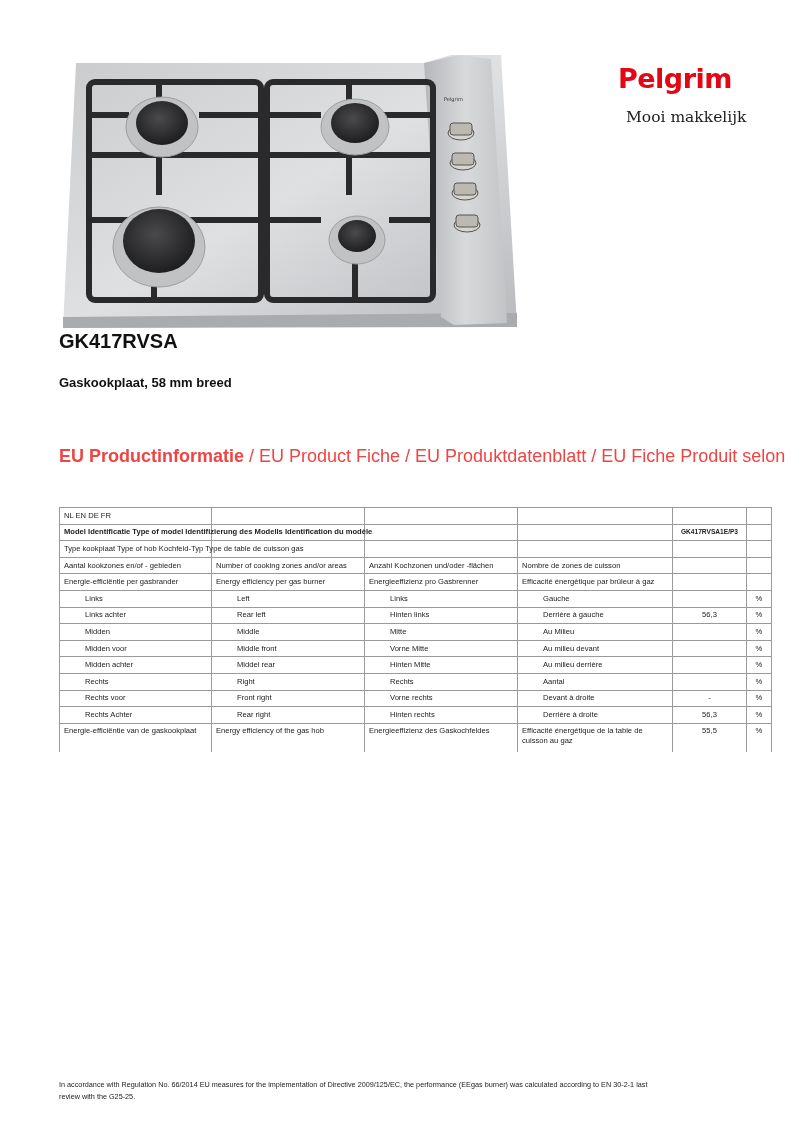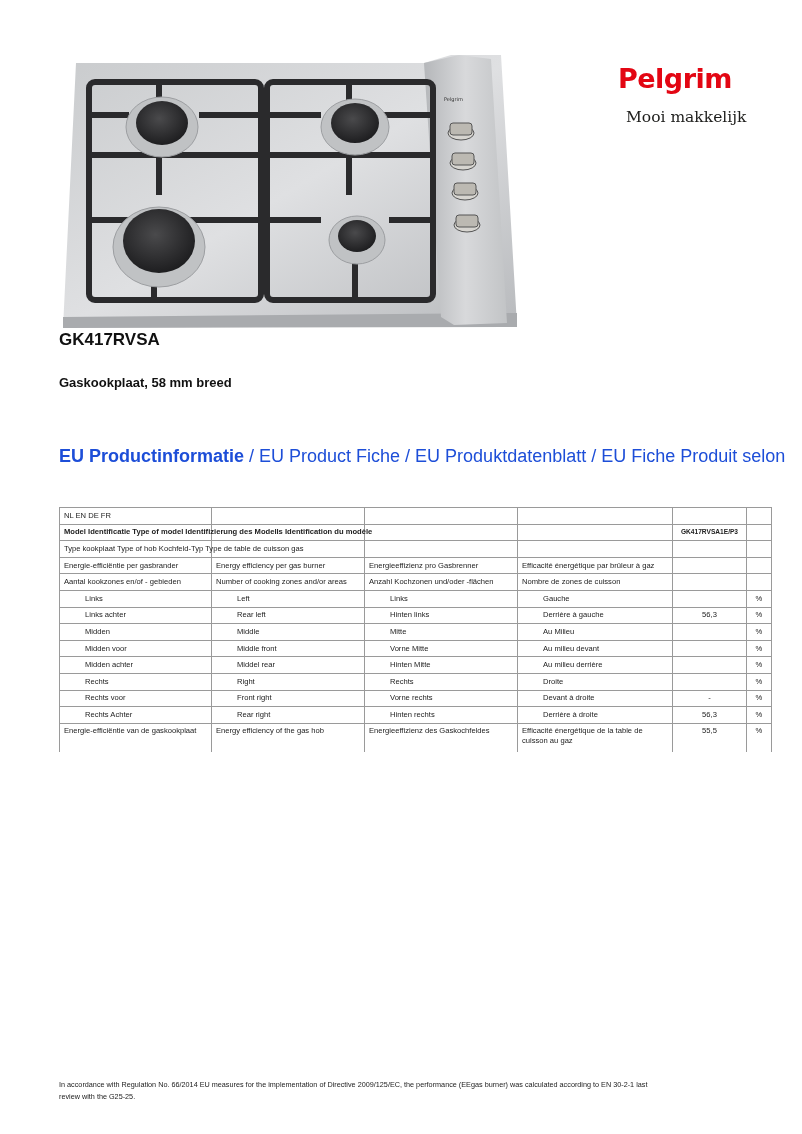--- a/index.html
+++ b/index.html
@@ -9,23 +9,23 @@
   
   .product-image { position: absolute; left: 59px; top: 55px; width: 458px; height: 273px; }
   .product-image svg { width: 100%; height: 100%; display: block; }
 
   
   .logo { position: absolute; left: 618px; top: 64px; width: 170px; }
   .logo-brand { font-family: "DejaVu Sans", sans-serif; font-weight: bold; font-size: 27px; color: #e30613; letter-spacing: -0.5px; line-height: 30px; display: block; }
   .logo-tagline { font-family: "DejaVu Serif", serif; font-size: 15.5px; color: #1d1d1b; line-height: 20px; display: block; margin-left: 8px; margin-top: 13px; }
 
   
-  .model-title { position: absolute; left: 59px; top: 330px; font-size: 17px; font-weight: bold; color: #111; }
+  .model-title { position: absolute; left: 59px; top: 330px; font-size: 20px; font-weight: bold; color: #111; }
   .model-subtitle { position: absolute; left: 59px; top: 375px; font-size: 13px; font-weight: bold; color: #111; }
-  .fiche-title { position: absolute; left: 59px; top: 446px; font-size: 18px; color: #1d4ed8; white-space: nowrap; }
+  .fiche-title { position: absolute; left: 59px; top: 446px; font-size: 18px; color: #ef4444; white-space: nowrap; }
   .fiche-title b { font-weight: bold; }
 
   
   .fiche-table { position: absolute; left: 59px; top: 507px; border-collapse: collapse; table-layout: fixed; width: 712px; font-size: 7.6px; color: #222; }
   .fiche-table td { border: 1px solid #9a9a9a; height: 16.6px; padding: 0 4px; vertical-align: middle; white-space: nowrap; overflow: visible; line-height: 10px; }
   .fiche-table td.indent { padding-left: 25px; }
   .fiche-table td.num { text-align: center; }
   .fiche-table td.unit { text-align: center; }
   .fiche-table tr.bold td { font-weight: bold; }
   .fiche-table td.model-code { font-size: 6.6px; font-weight: bold; text-align: center; }
@@ -151,32 +151,32 @@
       <td class="span-cell">
           <span class="span-text">Type kookplaat Type of hob Kochfeld-Typ Type de table de cuisson gas</span>
         </td>
       <td></td>
         <td></td>
         <td></td>
         <td></td>
         <td></td>
     </tr>
   <tr>
+        <td>Aantal kookzones en/of - gebieden</td>
+        <td>Number of cooking zones and/or areas</td>
+        <td>Anzahl Kochzonen und/oder -flächen</td>
+        <td>Nombre de zones de cuisson</td>
+        <td class="num"></td>
+        <td class="unit"></td>
+      </tr>
+      <tr>
         <td>Energie-efficiëntie per gasbrander</td>
         <td>Energy efficiency per gas burner</td>
         <td>Energieeffizienz pro Gasbrenner</td>
         <td>Efficacité énergétique par brûleur à gaz</td>
-        <td class="num"></td>
-        <td class="unit"></td>
-      </tr>
-      <tr>
-        <td>Aantal kookzones en/of - gebieden</td>
-        <td>Number of cooking zones and/or areas</td>
-        <td>Anzahl Kochzonen und/oder -flächen</td>
-        <td>Nombre de zones de cuisson</td>
         <td class="num"></td>
         <td class="unit"></td>
       </tr>
       <tr>
         <td class="indent">Links</td>
         <td class="indent">Left</td>
         <td class="indent">Links</td>
         <td class="indent">Gauche</td>
         <td class="num"></td>
         <td class="unit">%</td>
@@ -210,21 +210,21 @@
         <td class="indent">Middel rear</td>
         <td class="indent">Hinten Mitte</td>
         <td class="indent">Au milieu derrière</td>
         <td class="num"></td>
         <td class="unit">%</td>
       </tr>
       <tr>
         <td class="indent">Rechts</td>
         <td class="indent">Right</td>
         <td class="indent">Rechts</td>
-        <td class="indent">Droite</td>
+        <td class="indent">Aantal</td>
         <td class="num"></td>
         <td class="unit">%</td>
       </tr>
       <tr>
         <td class="indent">Rechts voor</td>
         <td class="indent">Front right</td>
         <td class="indent">Vorne rechts</td>
         <td class="indent">Devant à droite</td>
         <td class="num">-</td>
         <td class="unit">%</td>

